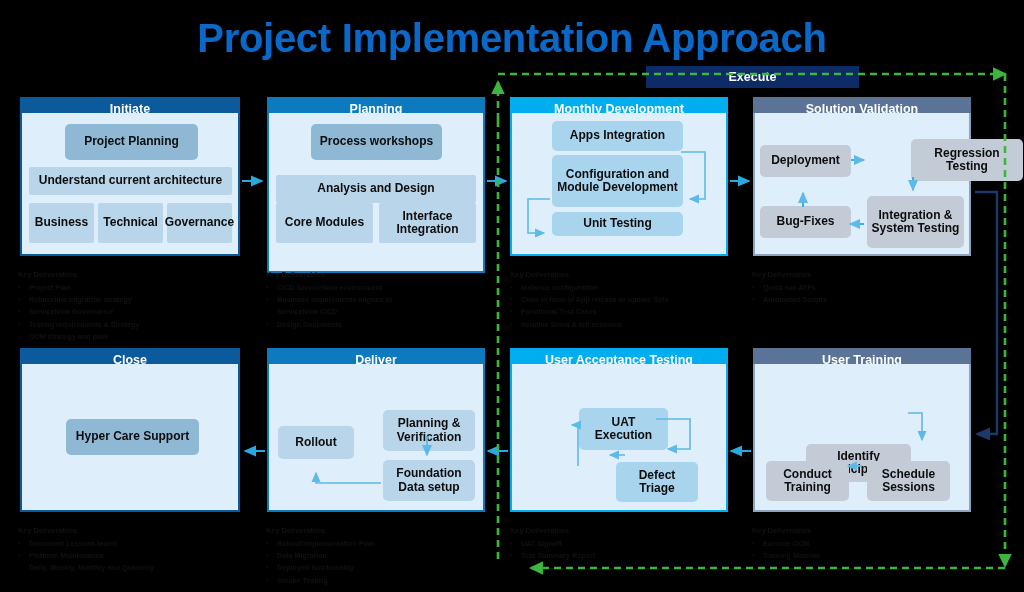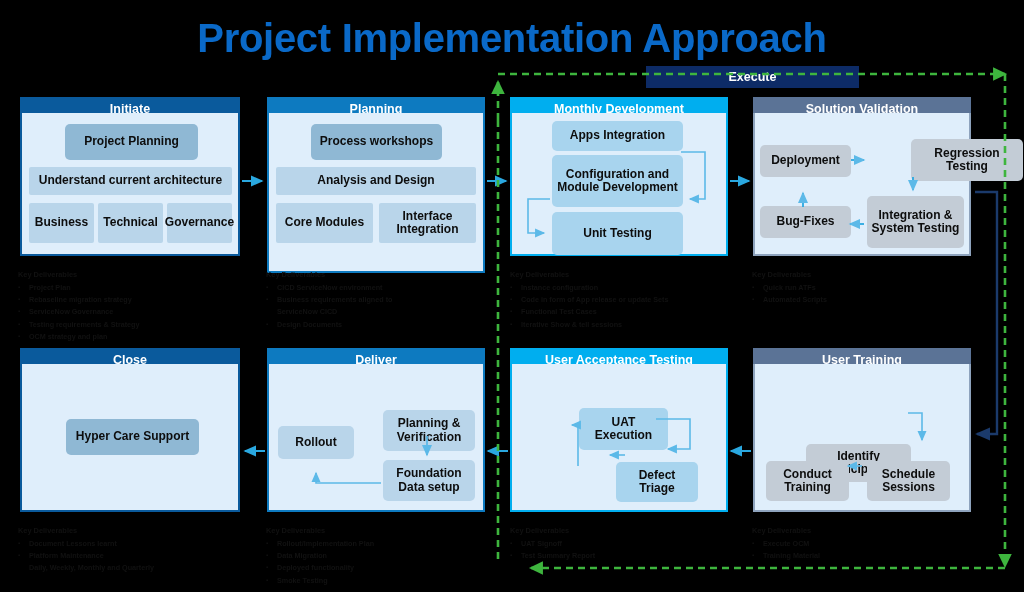--- a/index.html
+++ b/index.html
@@ -95,21 +95,21 @@
   </div>
 
   <div class="panel" style="left:267px;top:97px;width:218px;height:167px;">
     <div class="phdr hdr-mid">
       <span>Planning</span>
     </div>
     <div class="pbody bdr-mid" style="height:160px;position:relative;">
       <div class="node n-steel" style="left:42px;top:11px;width:131px;height:36px;">
         <span>Process workshops</span>
         </div>
-      <div class="node n-pale" style="left:7px;top:54px;width:200px;height:28px;border-radius:2px;">
+      <div class="node n-pale" style="left:7px;top:62px;width:200px;height:28px;border-radius:2px;">
         <span>Analysis and Design</span>
         </div>
       <div class="node n-pale" style="left:7px;top:90px;width:97px;height:40px;border-radius:2px;">
         <span>Core Modules</span>
         </div>
       <div class="node n-pale" style="left:110px;top:90px;width:97px;height:40px;border-radius:2px;">
         <span>Interface Integration</span>
         </div>
     </div>
   </div>
@@ -127,21 +127,21 @@
     <div class="phdr hdr-cyan">
       <span>Monthly Development</span>
     </div>
     <div class="pbody bdr-cyan" style="height:143px;position:relative;">
       <div class="node n-lite" style="left:40px;top:8px;width:131px;height:30px;">
         <span>Apps Integration</span>
         </div>
       <div class="node n-lite" style="left:40px;top:42px;width:131px;height:52px;">
         <span>Configuration and Module Development</span>
         </div>
-      <div class="node n-lite" style="left:40px;top:99px;width:131px;height:43px;">
+      <div class="node n-lite" style="left:40px;top:99px;width:131px;height:24px;">
         <span>Unit Testing</span>
         </div>
     </div>
   </div>
   <div class="kd" style="left:510px;top:269px;">
     <span class="kdt">Key Deliverables</span>
     <ul>
       <li>Instance configuration</li>
       <li>Code in form of App release or update Sets</li>
       <li>Functional Test Cases</li>

